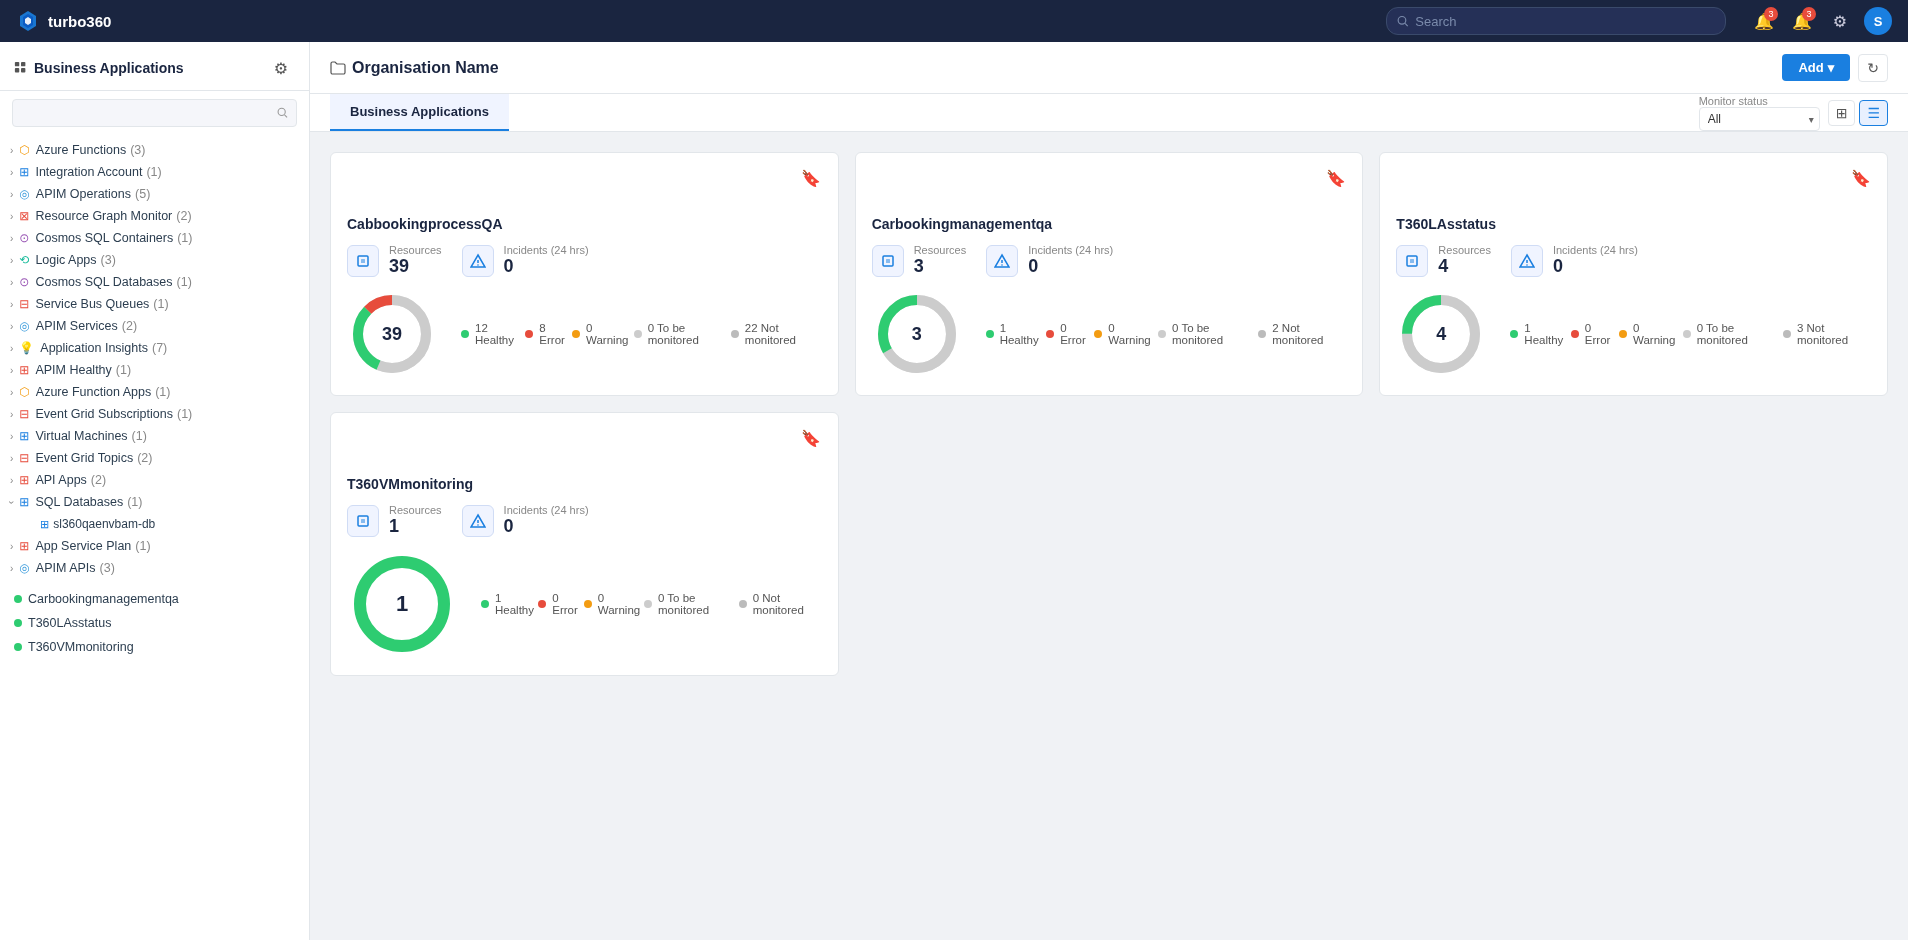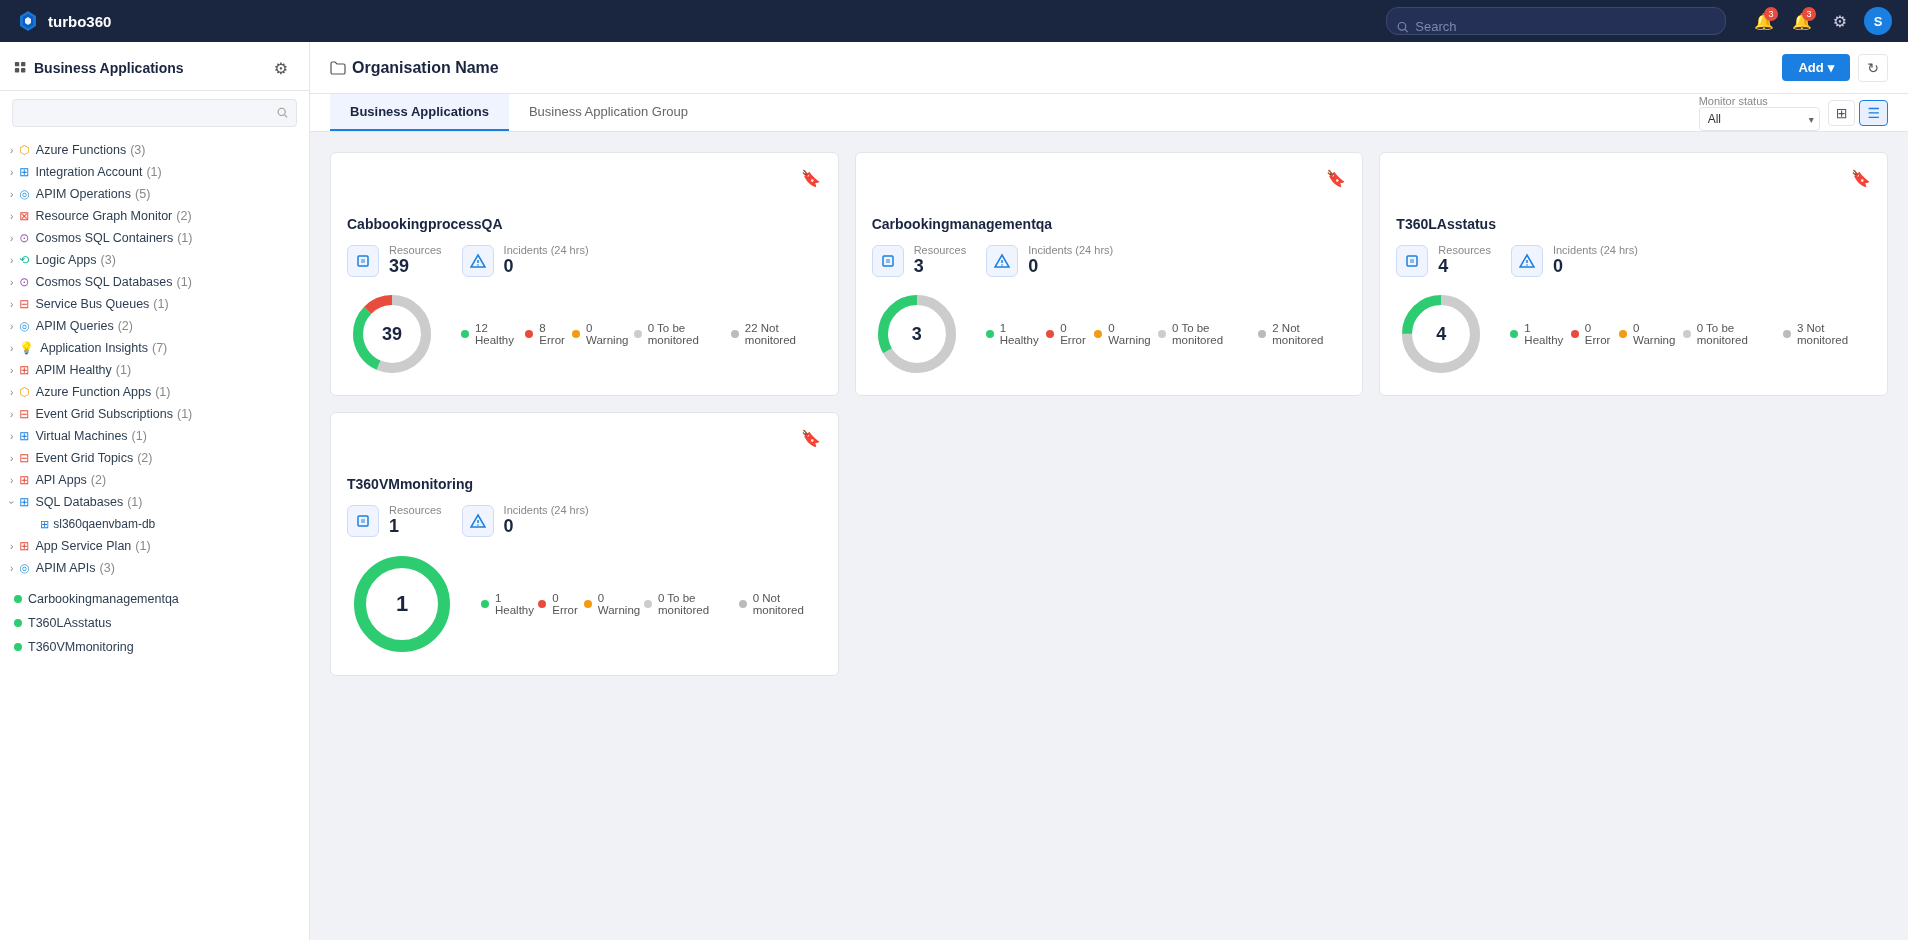--- a/index.html
+++ b/index.html
@@ -18,21 +18,21 @@
       z-index: 100;
     }
     .logo-area { display: flex; align-items: center; gap: 8px; color: white; font-weight: 700; font-size: 15px; }
     .logo-icon { width: 24px; height: 24px; }
     .search-bar {
       margin-left: auto;
       background: #253057;
       border: 1px solid #3a4a6b;
       border-radius: 12px;
       display: flex;
-      align-items: flex-end;
+      align-items: center;
       padding: 0 10px;
       gap: 6px;
       width: 340px;
       height: 28px;
     }
     .search-bar input {
       background: transparent;
       border: none;
       outline: none;
       color: #aab;
@@ -421,21 +421,21 @@
       </div>
       <div class="sidebar-item">
         <span class="chevron">›</span>
         <span class="icon-emoji" style="color:#e74c3c">⊟</span>
         <span class="sidebar-item-label">Service Bus Queues </span>
         <span class="sidebar-item-count">(1)</span>
       </div>
       <div class="sidebar-item">
         <span class="chevron">›</span>
         <span class="icon-emoji" style="color:#3498db">◎</span>
-        <span class="sidebar-item-label">APIM Queries </span>
+        <span class="sidebar-item-label">APIM Services </span>
         <span class="sidebar-item-count">(2)</span>
       </div>
       <div class="sidebar-item">
         <span class="chevron">›</span>
         <span class="icon-emoji" style="color:#f39c12">💡</span>
         <span class="sidebar-item-label">Application Insights </span>
         <span class="sidebar-item-count">(7)</span>
       </div>
       <div class="sidebar-item">
         <span class="chevron">›</span>
@@ -529,23 +529,20 @@
         <button class="refresh-btn">
           <span>↻</span>
         </button>
       </div>
     </div>
 
     <div class="tabs-bar">
       <div class="tabs">
         <div class="tab active">
           <span>Business Applications</span>
-        </div>
-        <div class="tab">
-          <span>Business Application Group</span>
         </div>
       </div>
       <div class="tab-right">
         <div style="display:flex;flex-direction:column;gap:0">
           <span class="monitor-status-label">Monitor status</span>
           <div style="position:relative">
             <select class="monitor-select">
               <option>All</option>
               <option>Monitored</option>
               <option>Not monitored</option>

